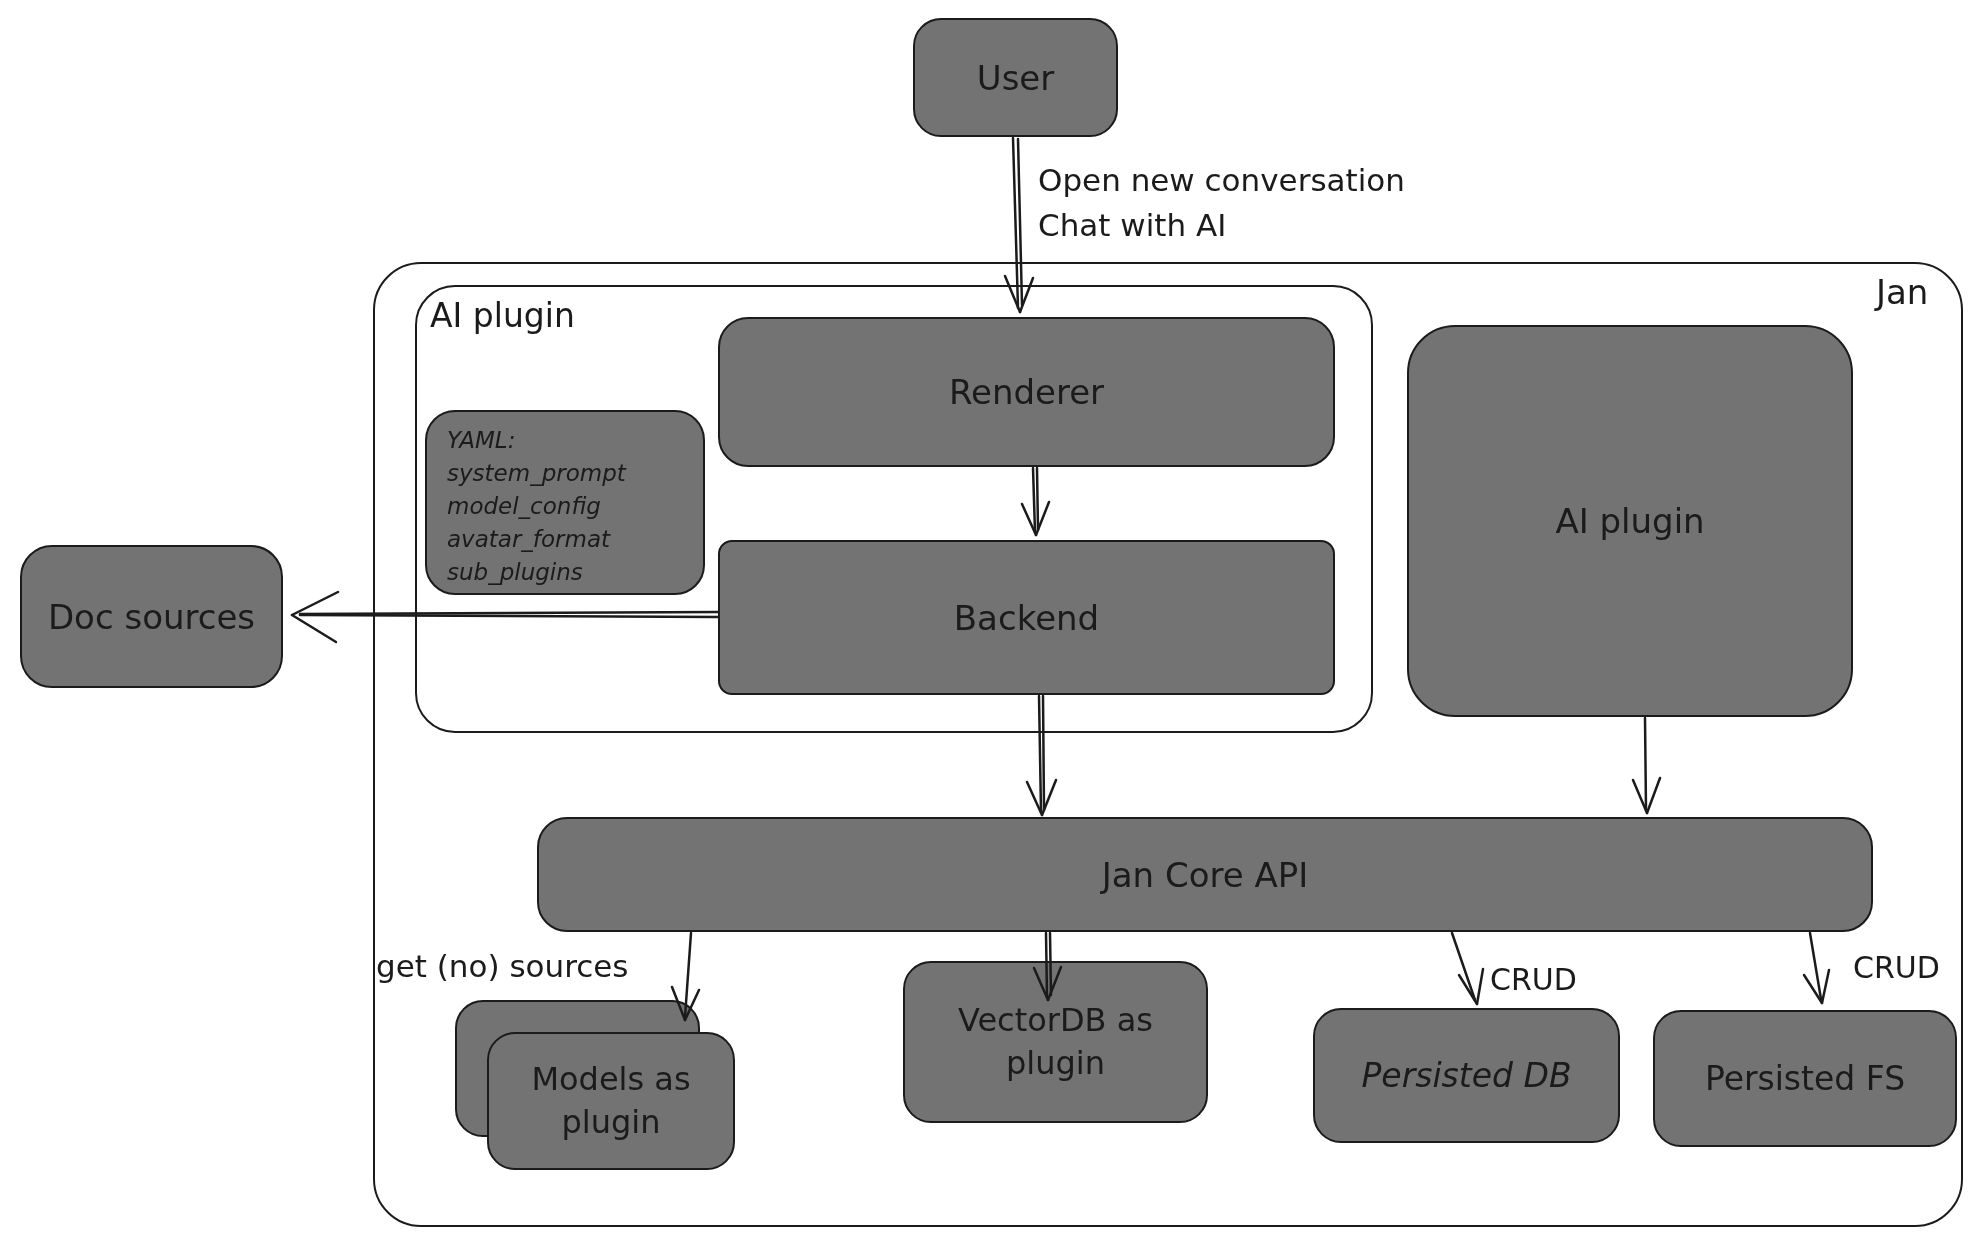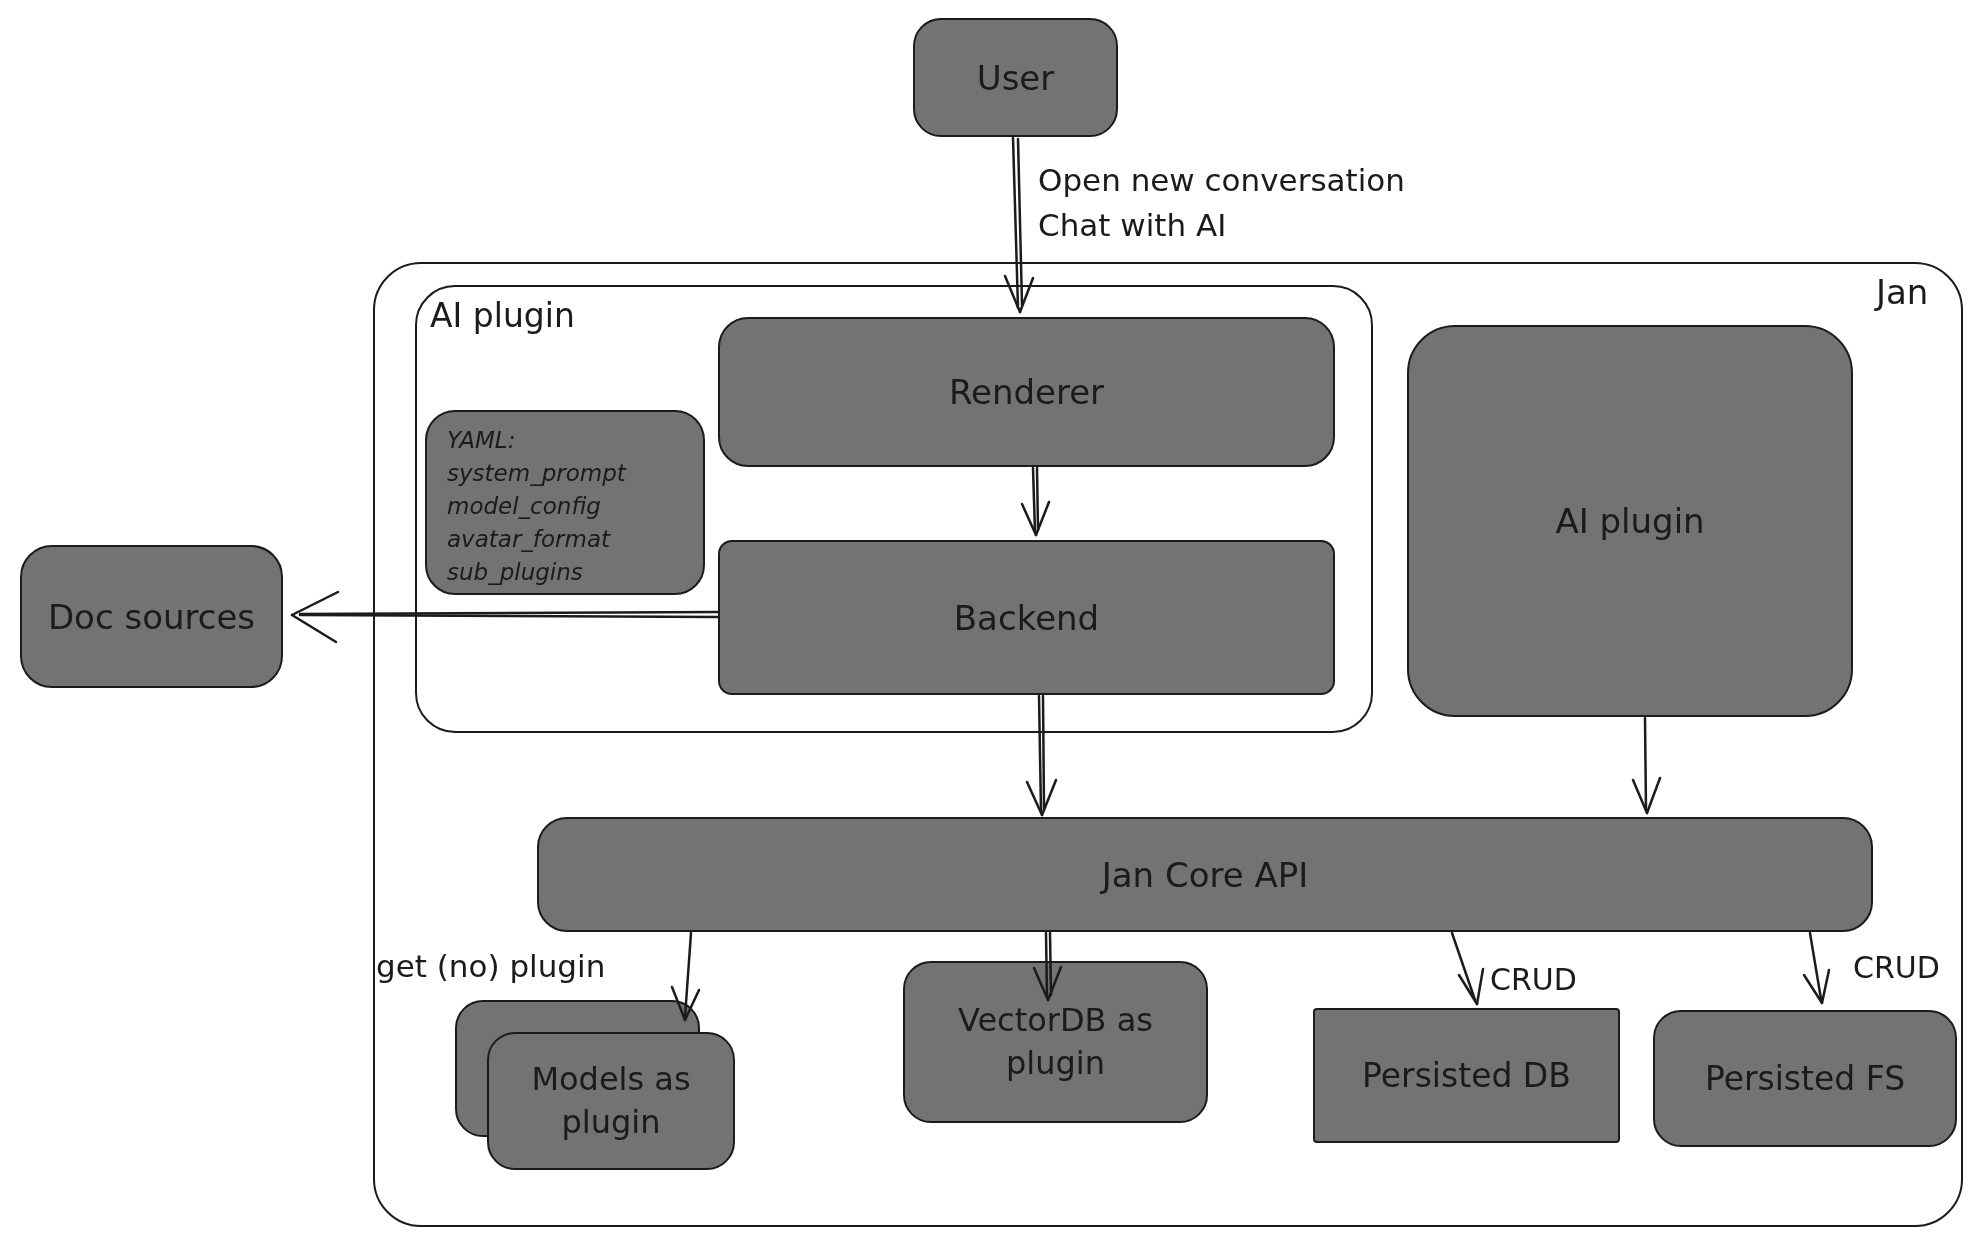--- a/index.html
+++ b/index.html
@@ -70,36 +70,36 @@
   </div>
 
   <div class="box node-label" style="left:20px;top:545px;width:263px;height:143px;border-radius:32px;">
     <span>Doc sources</span>
   </div>
 
   <div class="box node-label" style="left:537px;top:817px;width:1336px;height:115px;border-radius:30px;">
     <span>Jan Core API</span>
   </div>
 
-  <div class="lbl small-label" style="left:376px;top:948px;">get (no) plugin</div>
+  <div class="lbl small-label" style="left:376px;top:948px;">get (no) sources</div>
 
   <div class="lbl" style="left:1072px;top:958px;font-size:30px;">CRUD</div>
   <div class="lbl" style="left:1490px;top:962px;font-size:30px;">CRUD</div>
   <div class="lbl" style="left:1853px;top:950px;font-size:30px;">CRUD</div>
 
   <div class="box" style="left:455px;top:1000px;width:245px;height:137px;border-radius:28px;"></div>
   <div class="box" style="left:487px;top:1032px;width:248px;height:138px;border-radius:28px;font-size:32px;line-height:1.35;">
     <span style="white-space:normal;display:block;width:180px;">Models as plugin</span>
   </div>
 
   <div class="box" style="left:903px;top:961px;width:305px;height:162px;border-radius:28px;font-size:32px;line-height:1.35;">
     <span style="white-space:normal;display:block;width:220px;">VectorDB as plugin</span>
   </div>
 
-  <div class="box" style="left:1313px;top:1008px;width:307px;height:135px;border-radius:4px;font-size:33px;">
+  <div class="box" style="left:1313px;top:1008px;width:307px;height:135px;border-radius:28px;font-size:33px;font-style:italic;">
     <span>Persisted DB</span>
   </div>
 
   <div class="box" style="left:1653px;top:1010px;width:304px;height:137px;border-radius:28px;font-size:33px;">
     <span>Persisted FS</span>
   </div>
 
   <svg class="arrows" width="1981" height="1246" viewBox="0 0 1981 1246">
     <g>
       <path d="M1013,138 L1018,308"></path>

